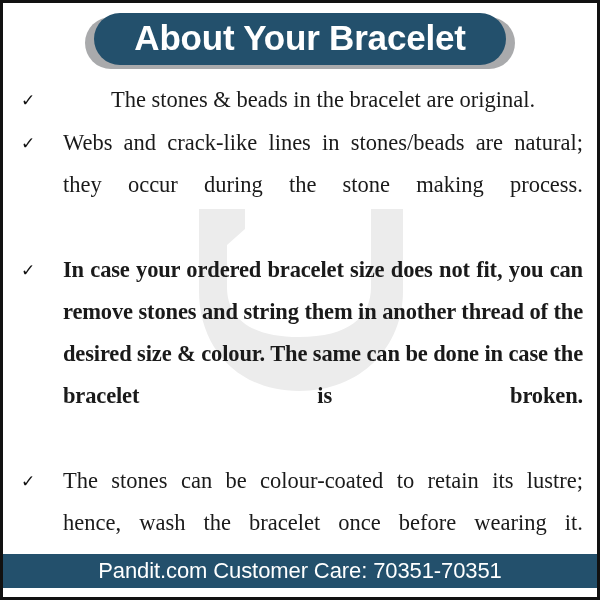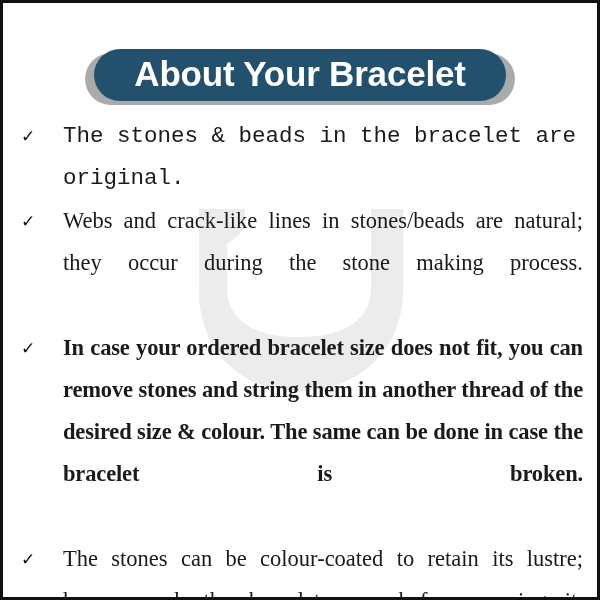--- a/index.html
+++ b/index.html
@@ -37,21 +37,20 @@
   #watermark svg { display: block; width: 100%; height: 100%; }
 
   
   .header-wrap {
     position: relative;
     z-index: 2;
     height: 72px;
     display: flex;
     align-items: center;
     justify-content: center;
-    margin-top: 36px;
   }
   .pill-stack {
     position: relative;
     display: inline-block;
   }
   .pill-shadow {
     position: absolute;
     left: -9px;
     top: 4px;
     right: -9px;
@@ -110,21 +109,21 @@
   .body.tight {
     letter-spacing: -0.15px;
     word-spacing: -0.5px;
     font-weight: bold;
   }
   .body::after {
     content: "";
     display: inline-block;
     width: 100%;
   }
-  .body.nojustify { text-align: left; font-family: Liberation Mono, monospace; }
+  .body.nojustify { text-align: center; }
   .body.nojustify::after { display: none; }
 
   
   #footer {
     position: absolute;
     z-index: 3;
     left: 0;
     right: 0;
     bottom: 9px;
     height: 34px;
@@ -175,14 +174,17 @@
       <div class="body tight">In case your ordered bracelet size does not fit, you can remove stones and string them in another thread of the desired size &amp; colour. The same can be done in case the bracelet is broken.</div>
     </div>
 
     <div class="item">
       <div class="check">✓</div>
       <div class="body">The stones can be colour-coated to retain its lustre; hence, wash the bracelet once before wearing it.</div>
     </div>
 
   </div>
 
+  <div id="footer">
+    <span>Pandit.com Customer Care: 70351-70351</span>
+  </div>
 
 </div>
 
 </body></html>

